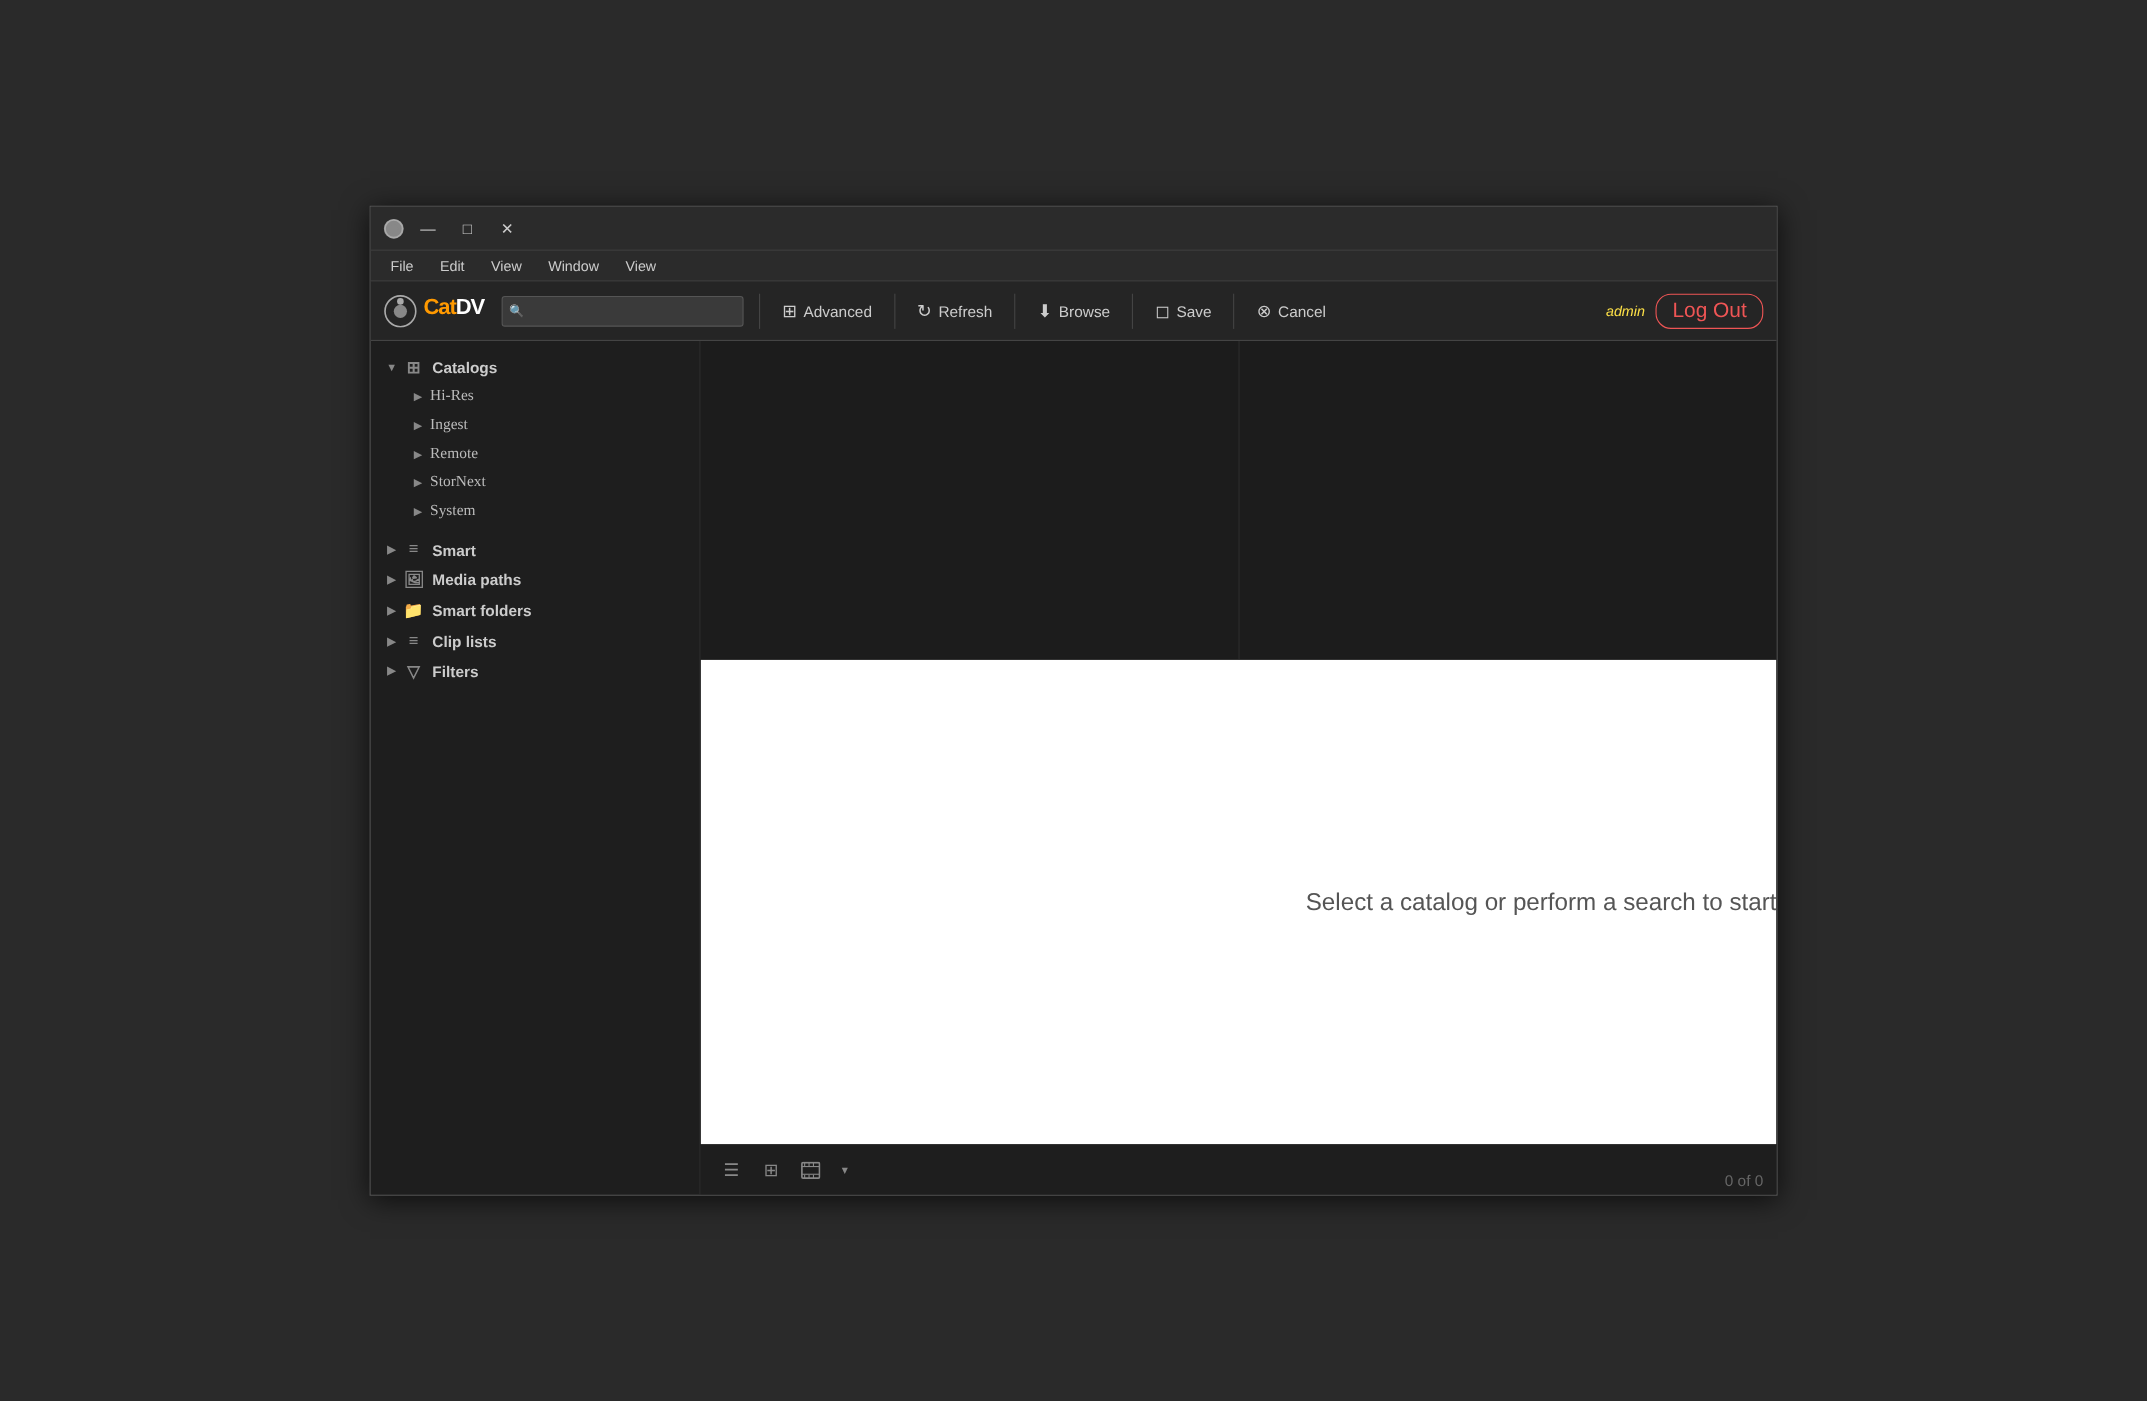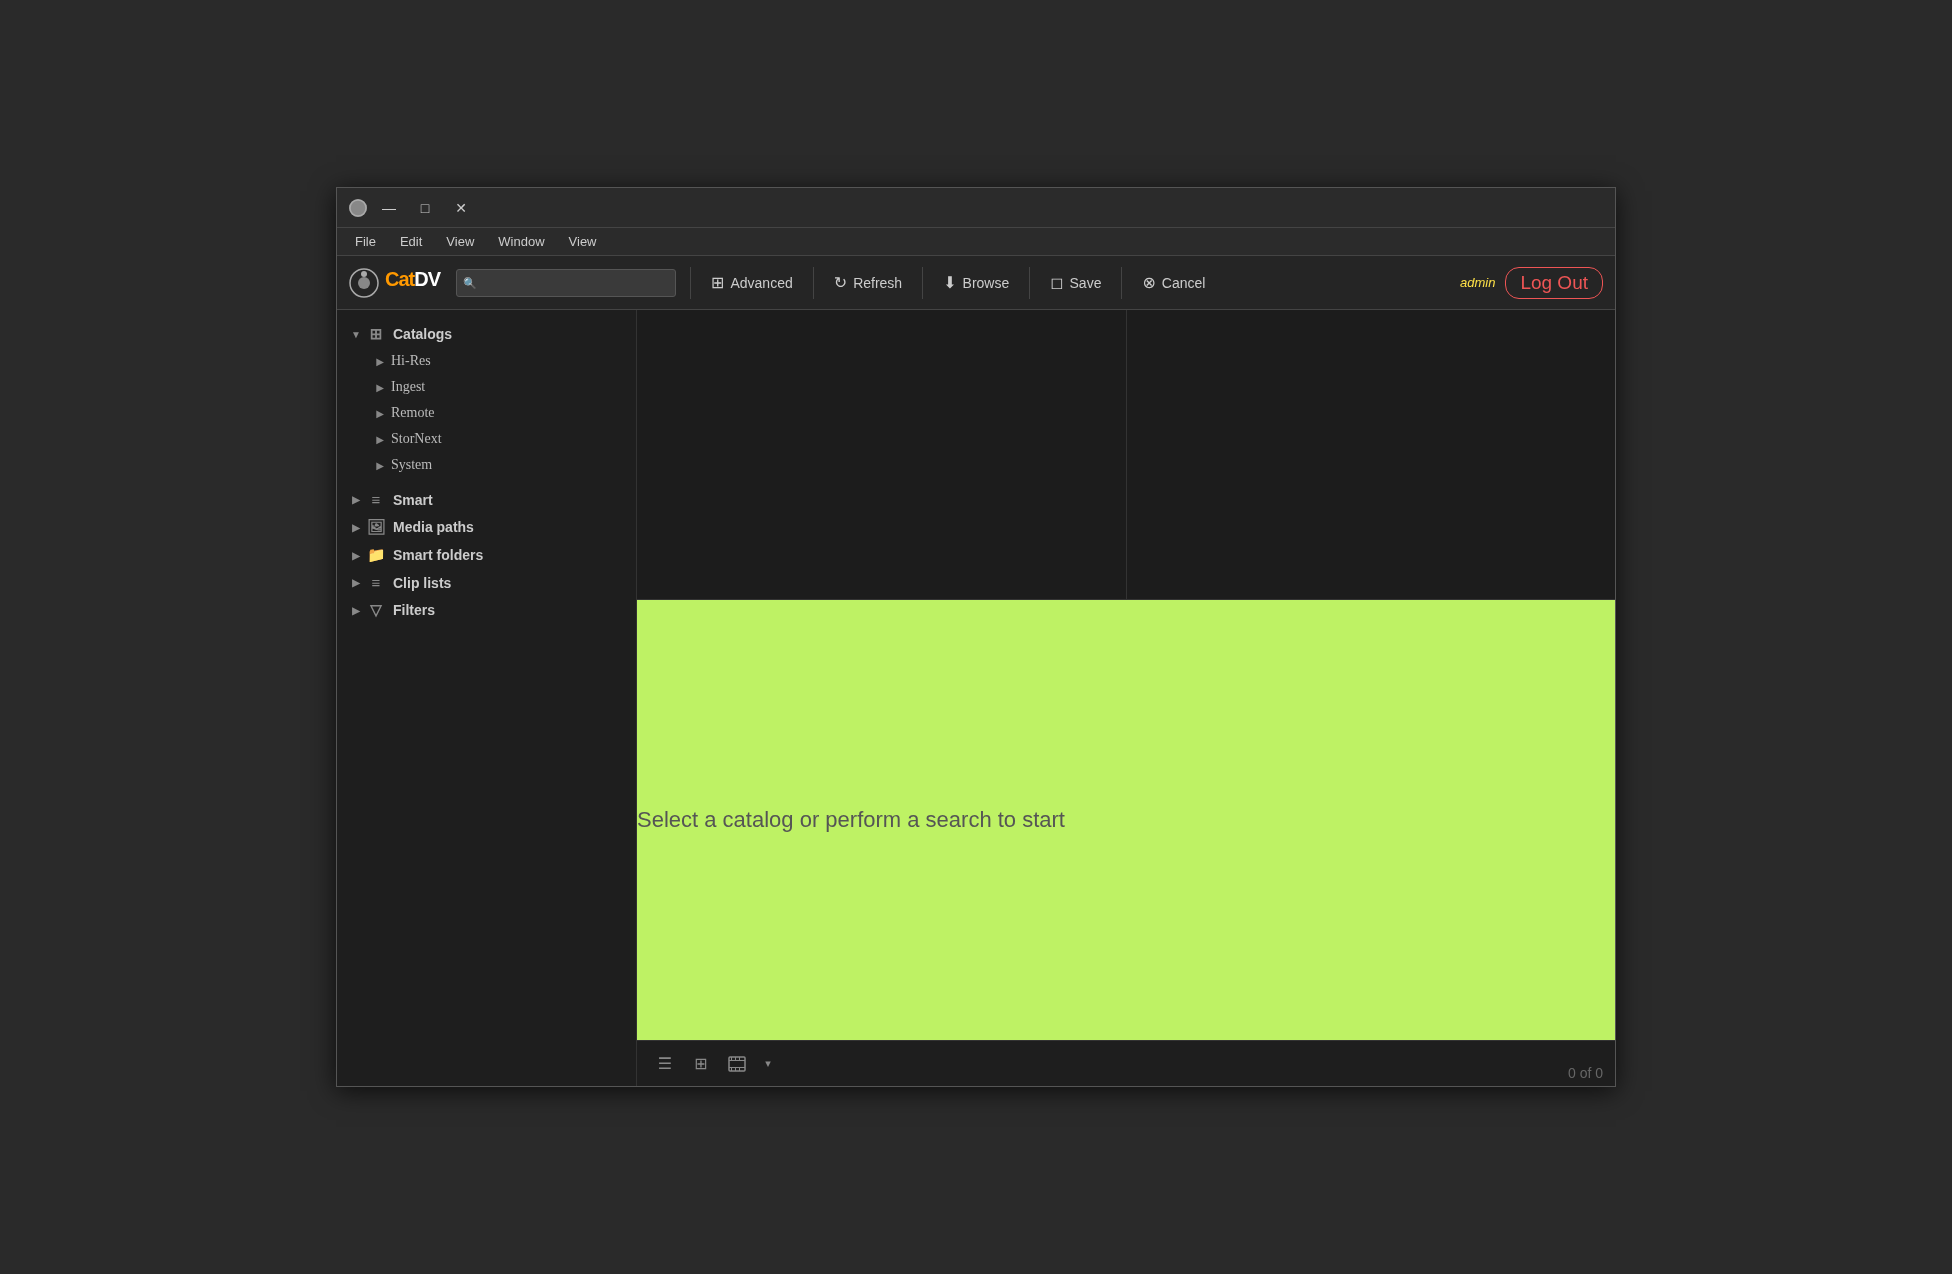--- a/index.html
+++ b/index.html
@@ -277,22 +277,22 @@
       background: #1c1c1c;
       border-right: 1px solid #333;
     }
     .preview-panel:last-child { border-right: none; }
 
     
     .content-main {
       flex: 1;
       display: flex;
       align-items: center;
-      justify-content: flex-start;
-      background: #bef264;
+      justify-content: flex-end;
+      background: #ffffff;
     }
     .empty-message {
       font-size: 22px;
       color: #555;
       font-style: normal;
     }
 
     
     .bottom-bar {
       height: 46px;

